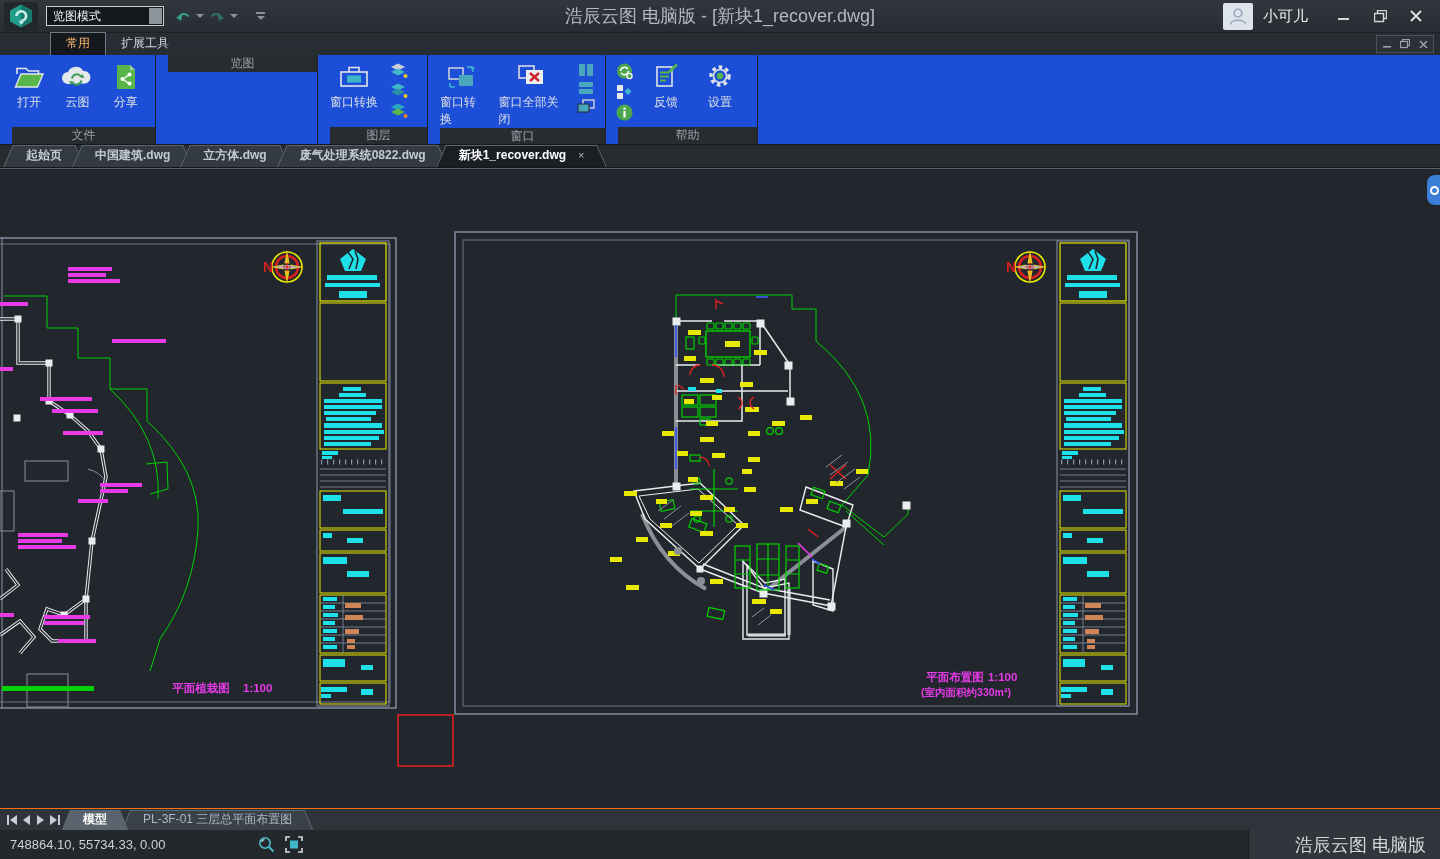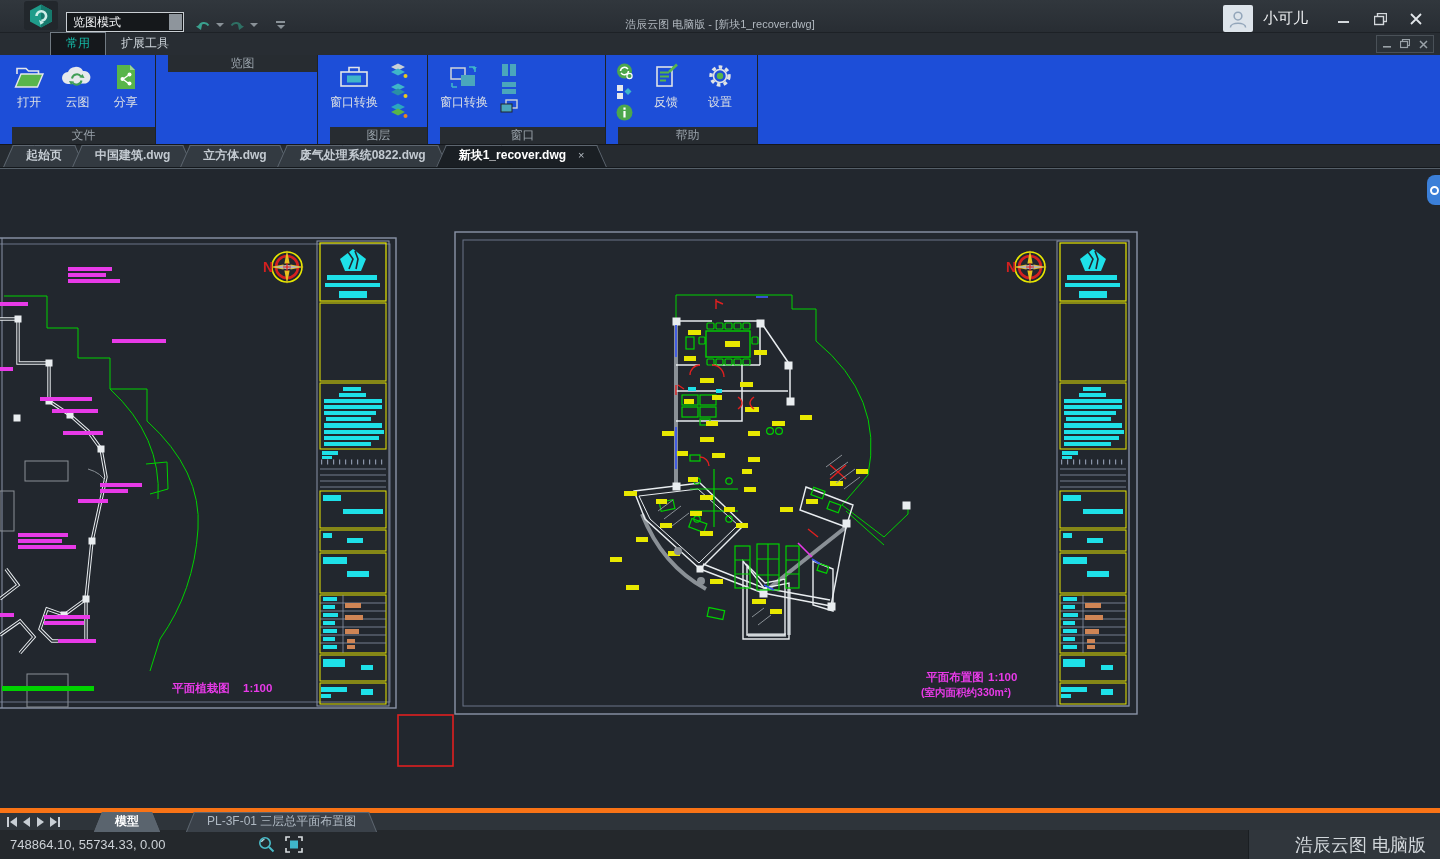--- a/index.html
+++ b/index.html
@@ -10,39 +10,39 @@
   html,body{width:1440px;height:859px;overflow:hidden;background:#22262b;
     font-family:"Liberation Sans","DejaVu Sans",sans-serif; color:#d6dade;}
   svg{display:block}
   .sg{stroke:var(--cad-green);fill:none}.sy{stroke:var(--cad-yellow);fill:none}.sm{stroke:var(--cad-magenta);fill:none}
   .sr{stroke:var(--cad-red);fill:none}.sw{stroke:#e9edf0;fill:none}
   .sgr{stroke:#8a9096;fill:none}.sbl{stroke:var(--sheet-border);fill:none}.sb{stroke:#3a56e8;fill:none}
   .fg{fill:var(--cad-green)}.fy{fill:var(--cad-yellow)}.fc{fill:var(--cad-cyan)}
   .fm{fill:var(--cad-magenta)}.fw{fill:#e9edf0}.fgr{fill:#8a9096}.fo{fill:#cf8555}
 
   
-  .titlebar{height:33px;background:linear-gradient(#31373d,#282d33);display:flex;align-items:flex-end;position:relative;border-bottom:1px solid #1d2126;padding-left:20px;}
+  .titlebar{height:33px;background:linear-gradient(#31373d,#282d33);display:flex;align-items:center;position:relative;border-bottom:1px solid #1d2126;}
   .logo-box{width:34px;height:29px;margin:2px 8px 2px 4px;background:#22272c;border-radius:3px;display:flex;align-items:center;justify-content:center;}
   .mode-combo{width:118px;height:20px;background:#15181b;border:1px solid #c9ced3;display:flex;align-items:center;font-size:12px;color:#f0f2f4;padding-left:6px;position:relative;}
   .mode-combo .drop{position:absolute;right:1px;top:1px;bottom:1px;width:13px;background:#8e959c;}
   .qat{display:flex;align-items:center;gap:4px;margin-left:10px;}
   .qat .caret{width:0;height:0;border-left:4px solid transparent;border-right:4px solid transparent;border-top:4px solid #8a9298;}
   .custom-qat{display:flex;flex-direction:column;align-items:center;gap:2px;margin-left:14px;}
   .custom-qat .bar{width:9px;height:2px;background:#8a9298;}
-  .app-title{position:absolute;left:50%;transform:translateX(-50%);font-size:11px;color:#b2b9c0;white-space:nowrap;}
+  .app-title{position:absolute;left:50%;transform:translateX(-50%);font-size:18px;color:#b2b9c0;white-space:nowrap;}
   .user-area{margin-left:auto;display:flex;align-items:center;gap:10px;}
   .avatar{width:30px;height:27px;background:#dde4eb;border-radius:2px;display:flex;align-items:center;justify-content:center;}
   .user-name{font-size:15px;color:#f2f4f6;}
   .win-ctrls{display:flex;margin-left:18px;margin-right:6px;}
   .win-btn{width:36px;height:26px;display:flex;align-items:center;justify-content:center;cursor:default;}
 
   
   .ribbon-tabrow{height:22px;background:#282d33;display:flex;align-items:flex-end;padding-left:50px;position:relative;}
   .rtab{font-size:12px;padding:2px 15px 3px;color:#cdd4da;}
-  .rtab.active{background:#15181c;border:1px solid #717a83;border-bottom:none;color:#14b8a6;font-family:Liberation Mono, monospace;}
+  .rtab.active{background:#15181c;border:1px solid #717a83;border-bottom:none;color:#fdba74;font-family:Liberation Mono, monospace;}
   .mdi-ctrls{position:absolute;right:6px;top:2px;border:1px solid #4a5158;display:flex;padding:1px 2px;gap:2px;background:#2b3137;}
   .mdi-btn{width:16px;height:14px;display:flex;align-items:center;justify-content:center;}
 
   
   .ribbon{height:90px;background:#1d4ed8;display:flex;border-bottom:1px solid #15181c;}
   .rgroup{display:flex;flex-direction:column;border-right:1px solid #1e2226;}
   .rgroup-body{flex:1;display:flex;align-items:flex-start;padding:5px 6px 0;gap:2px;}
   .rgroup-label{height:17px;font-size:12px;color:#98a1a9;text-align:center;background:#272c31;line-height:16px;margin-left:12px;}
   .rbtn{width:52px;display:flex;flex-direction:column;align-items:center;gap:2px;font-size:12px;color:#dce0e4;padding-top:2px;}
   .rbtn.wide{width:auto;padding:2px 6px 0;}
@@ -57,21 +57,21 @@
   .dtab::after{right:-4px;transform:skewX(24deg);border-right:1px solid #5d6670;}
   .dtab.active{--tab-bg:#1a1f24;color:#fff;font-weight:bold;z-index:4;}
   .dtab .close-x{font-weight:normal;color:#b6bdc4;margin-left:12px;font-size:11px;}
 
   
   .canvas{position:relative;height:640px;background:var(--canvas-bg);border-top:1px solid #566069;overflow:hidden;}
   .float-handle{position:absolute;right:0;top:6px;width:13px;height:30px;background:#3b7fd8;border-radius:8px 0 0 8px;display:flex;align-items:center;justify-content:flex-end;}
   .float-handle .dot{width:9px;height:9px;border:2px solid #fff;border-radius:50%;margin-right:1px;}
 
   
-  .sheettabs{height:22px;background:#2e343a;display:flex;align-items:center;border-top:5px solid #f97316;gap:32px;}
+  .sheettabs{height:22px;background:#2e343a;display:flex;align-items:center;border-top:1px solid #f97316;}
   .nav-btns{display:flex;align-items:center;gap:3px;padding:0 8px 0 6px;}
   .stab{position:relative;height:20px;line-height:19px;padding:0 14px;margin-right:8px;font-size:12px;z-index:1;white-space:nowrap;}
   .stab::before,.stab::after{content:"";position:absolute;top:0;bottom:0;width:62%;background:var(--tab-bg,#3a4149);border-top:1px solid #5d6670;z-index:-1;}
   .stab::before{left:-3px;transform:skewX(-22deg);border-left:1px solid #5d6670;}
   .stab::after{right:-3px;transform:skewX(22deg);border-right:1px solid #5d6670;}
   .stab.active{--tab-bg:#5a646e;color:#fff;font-weight:bold;z-index:3;}
   .stab:not(.active){color:#aeb8c2;}
 
   
   .statusbar{height:29px;background:#24282c;display:flex;align-items:center;font-size:13px;color:#ccd1d6;position:relative;}
@@ -239,20 +239,28 @@
     <div class="rgroup-body">
       <div class="rbtn wide">
         <svg width="34" height="30" viewBox="0 0 34 30">
           <rect x="4" y="6" width="14" height="11" stroke="#cfd5d9" stroke-width="1.5" fill="none"></rect>
           <rect x="14" y="13" width="14" height="11" fill="#4aa6bc"></rect>
           <path d="M22,5 h6 M28,5 v5" stroke="#3fb6c9" stroke-width="1.6"></path>
           <polygon points="28,3 31,6 28,8" fill="#3fb6c9" transform="rotate(90 28 5)"></polygon>
           <path d="M10,25 h-5 M5,25 v-4" stroke="#3fb6c9" stroke-width="1.6"></path>
         </svg>
         <span>窗口转换</span>
+      </div>
+      <div class="rbtn wide">
+        <svg width="36" height="30" viewBox="0 0 36 30">
+          <rect x="5" y="4" width="15" height="12" stroke="#d8dcdf" stroke-width="1.6" fill="none"></rect>
+          <rect x="12" y="8" width="17" height="14" fill="#eef0f2"></rect>
+          <path d="M16,11 l9,8 M25,11 l-9,8" stroke="#cf2430" stroke-width="2.4"></path>
+        </svg>
+        <span>窗口全部关闭</span>
       </div>
       <div class="rstack">
         <svg width="18" height="14" viewBox="0 0 18 14">
           <rect x="2" y="1" width="6" height="12" fill="#4aa6bc"></rect>
             <rect x="10" y="1" width="6" height="12" fill="#4aa6bc"></rect>
         </svg>
         <svg width="18" height="14" viewBox="0 0 18 14">
           <rect x="2" y="1" width="14" height="5" fill="#4aa6bc"></rect>
             <rect x="2" y="8" width="14" height="5" fill="#4aa6bc"></rect>
         </svg>

